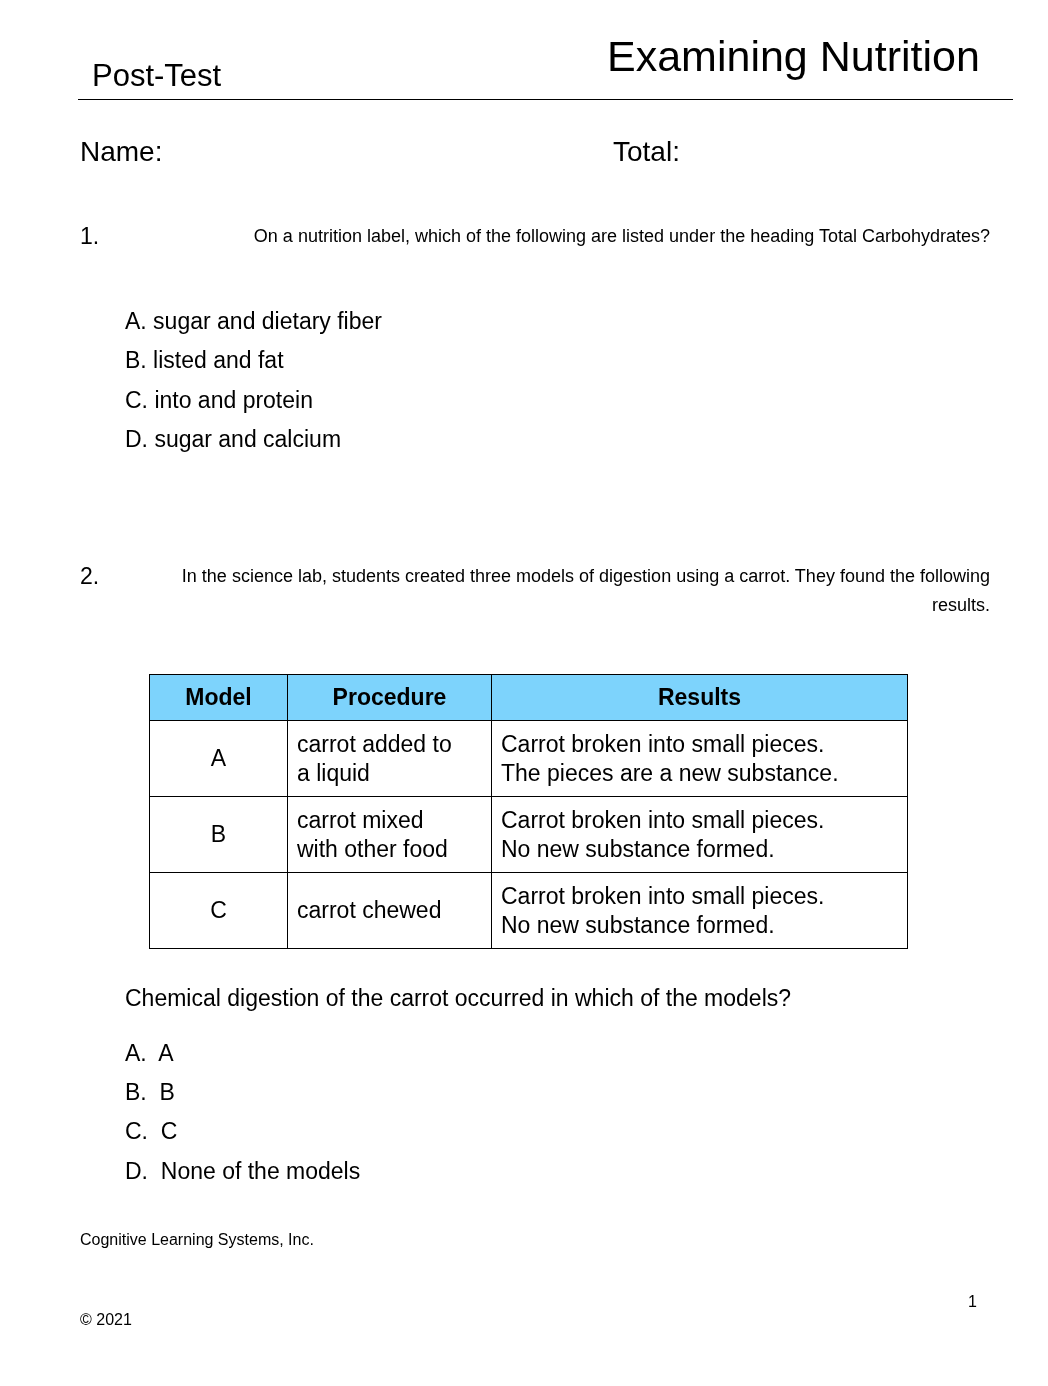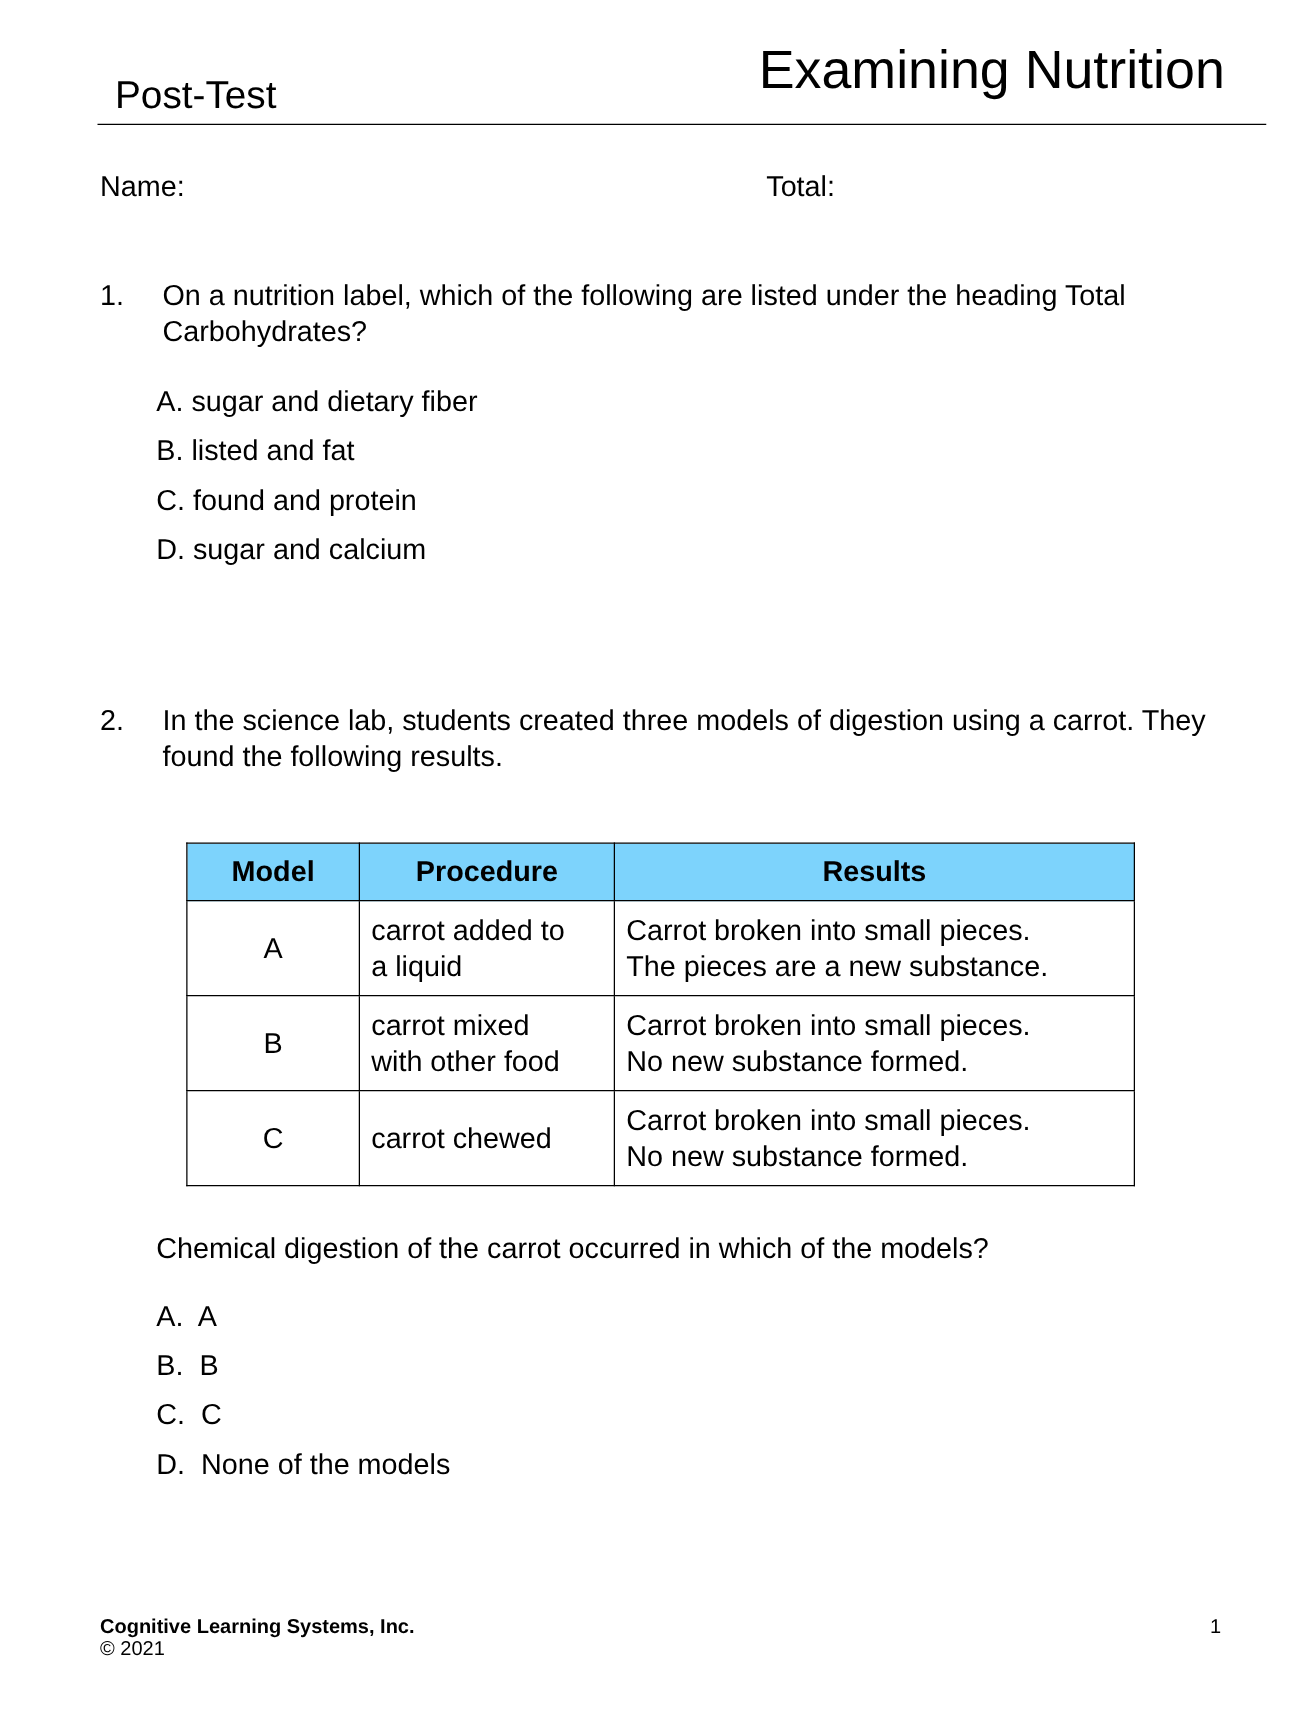--- a/index.html
+++ b/index.html
@@ -1,58 +1,58 @@
 <!DOCTYPE html>
 <html><head>
 <meta charset="utf-8">
 <style>
   html, body { margin: 0; padding: 0; background: #ffffff; }
   body { width: 1048px; height: 1386px; position: relative; font-family: "Liberation Sans", sans-serif; color: #000; overflow: hidden; }
   .abs { position: absolute; }
   #hdr-left { left: 80px; top: 58px; font-size: 31px; margin-left: 12px; }
   #hdr-right { left: 607px; top: 32px; font-size: 43px; }
   #hdr-rule { left: 78px; top: 99px; width: 935px; height: 0; border-top: 1.5px solid #000; }
-  .f24 { font-size: 23px; }
+  .f24 { font-size: 28px; }
   #name-lbl { left: 80px; top: 136px; }
   #date-lbl { left: 613px; top: 136px; }
   .qnum { font-size: 23px; }
-  .qtext { font-size: 23px; line-height: 29px; width: 860px; }
+  .qtext { font-size: 18px; line-height: 29px; width: 860px; text-align: right; }
   #q1-num { left: 80px; top: 223px; }
   #q1-text { left: 130px; top: 222px; }
   #q2-num { left: 80px; top: 563px; }
   #q2-text { left: 130px; top: 562px; }
   .opt { font-size: 23px; left: 125px; }
   table.data { position: absolute; left: 149px; top: 674px; border-collapse: collapse; font-size: 23px; }
   table.data th, table.data td { border: 1.5px solid #000; padding: 0; }
   table.data th { background: #7dd3fc; height: 45px; font-weight: bold; text-align: center; }
   table.data td { height: 75px; line-height: 29px; }
   td.model { width: 137px; text-align: center; }
   td.proc { width: 194px; padding-left: 9px !important; }
   td.res { width: 406px; padding-left: 9px !important; }
   #q2-sub { left: 125px; top: 985px; font-size: 23px; }
   .foot { font-size: 16px; }
-  #foot-co { left: 80px; top: 1293px; font-weight: bold; }
+  #foot-co { left: 80px; top: 1231px; }
   #foot-copy { left: 80px; top: 1311px; }
   #foot-page { left: 968px; top: 1293px; }
 </style>
 </head>
 <body>
 
 <div id="hdr-left" class="abs">Post-Test</div>
 <div id="hdr-right" class="abs">Examining Nutrition</div>
 <div id="hdr-rule" class="abs"></div>
 
 <div id="name-lbl" class="abs f24">Name:</div>
 <div id="date-lbl" class="abs f24">Total:</div>
 
 <div id="q1-num" class="abs qnum">1.</div>
 <div id="q1-text" class="abs qtext">On a nutrition label, which of the following are listed under the heading Total Carbohydrates?</div>
 <div class="abs opt" style="top:308px">A. sugar and dietary fiber</div>
 <div class="abs opt" style="top:347px">B. listed and fat</div>
-<div class="abs opt" style="top:387px">C. found and protein</div>
+<div class="abs opt" style="top:387px">C. into and protein</div>
 <div class="abs opt" style="top:426px">D. sugar and calcium</div>
 
 <div id="q2-num" class="abs qnum">2.</div>
 <div id="q2-text" class="abs qtext">In the science lab, students created three models of digestion using a carrot. They found the following results.</div>
 
 <table class="data">
   <tbody>
       <tr>
     <th>Model</th>
     <th>Procedure</th>

